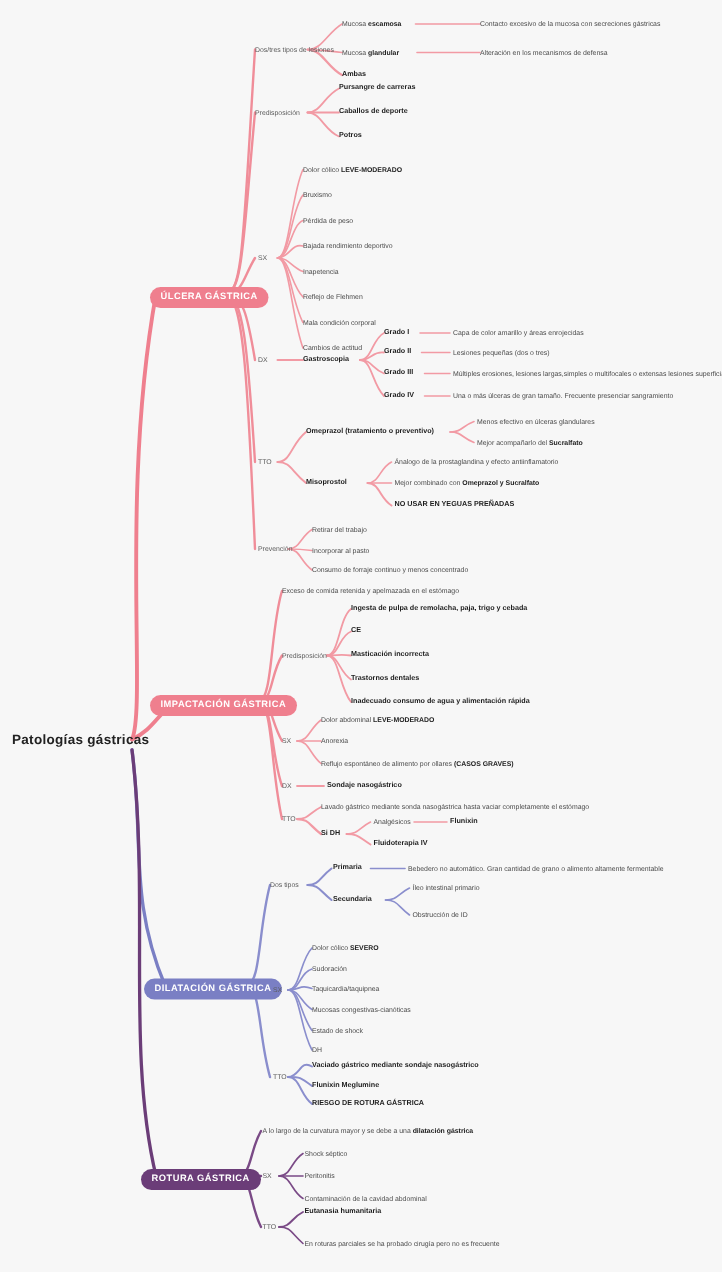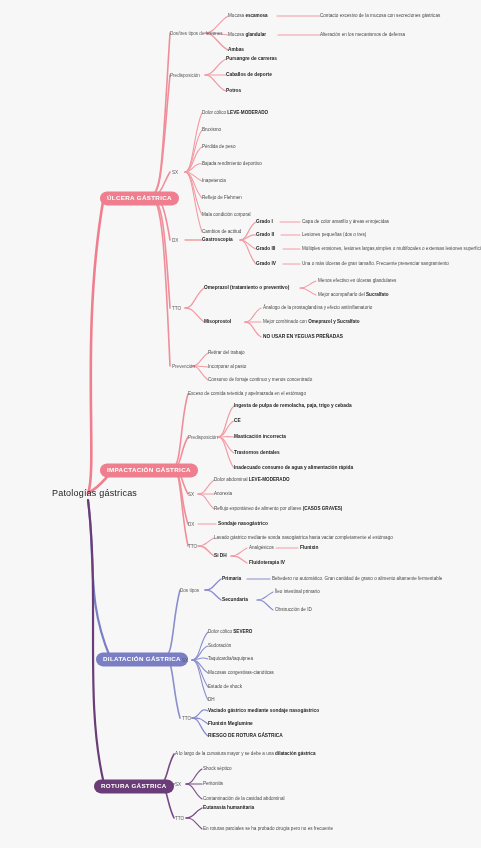--- a/index.html
+++ b/index.html
@@ -8,21 +8,21 @@
     width:481px;height:848px;position:relative;overflow:hidden;
     -webkit-font-smoothing:antialiased;
   }
   #map{position:absolute;inset:0;width:481px;height:848px;}
   svg.links{position:absolute;left:0;top:0;width:481px;height:848px;pointer-events:none;}
 
   .node{position:absolute;transform:translateY(-50%);white-space:nowrap;}
 
   
   .root{
-    font-size:9px;font-weight:normal;color:#222;letter-spacing:.2px;margin-left:44px;
+    font-size:9px;font-weight:bold;color:#222;letter-spacing:.2px;
   }
 
   
   .pill{
     font-size:6.2px;font-weight:bold;color:#ffffff;letter-spacing:.35px;
     padding:4px 7px;border-radius:7px;display:inline-block;line-height:1;
   }
   .pill.red{background:#ef7f8e;}
   .pill.blue{background:#7a7fc4;}
   .pill.purple{background:#6b3d78;}

